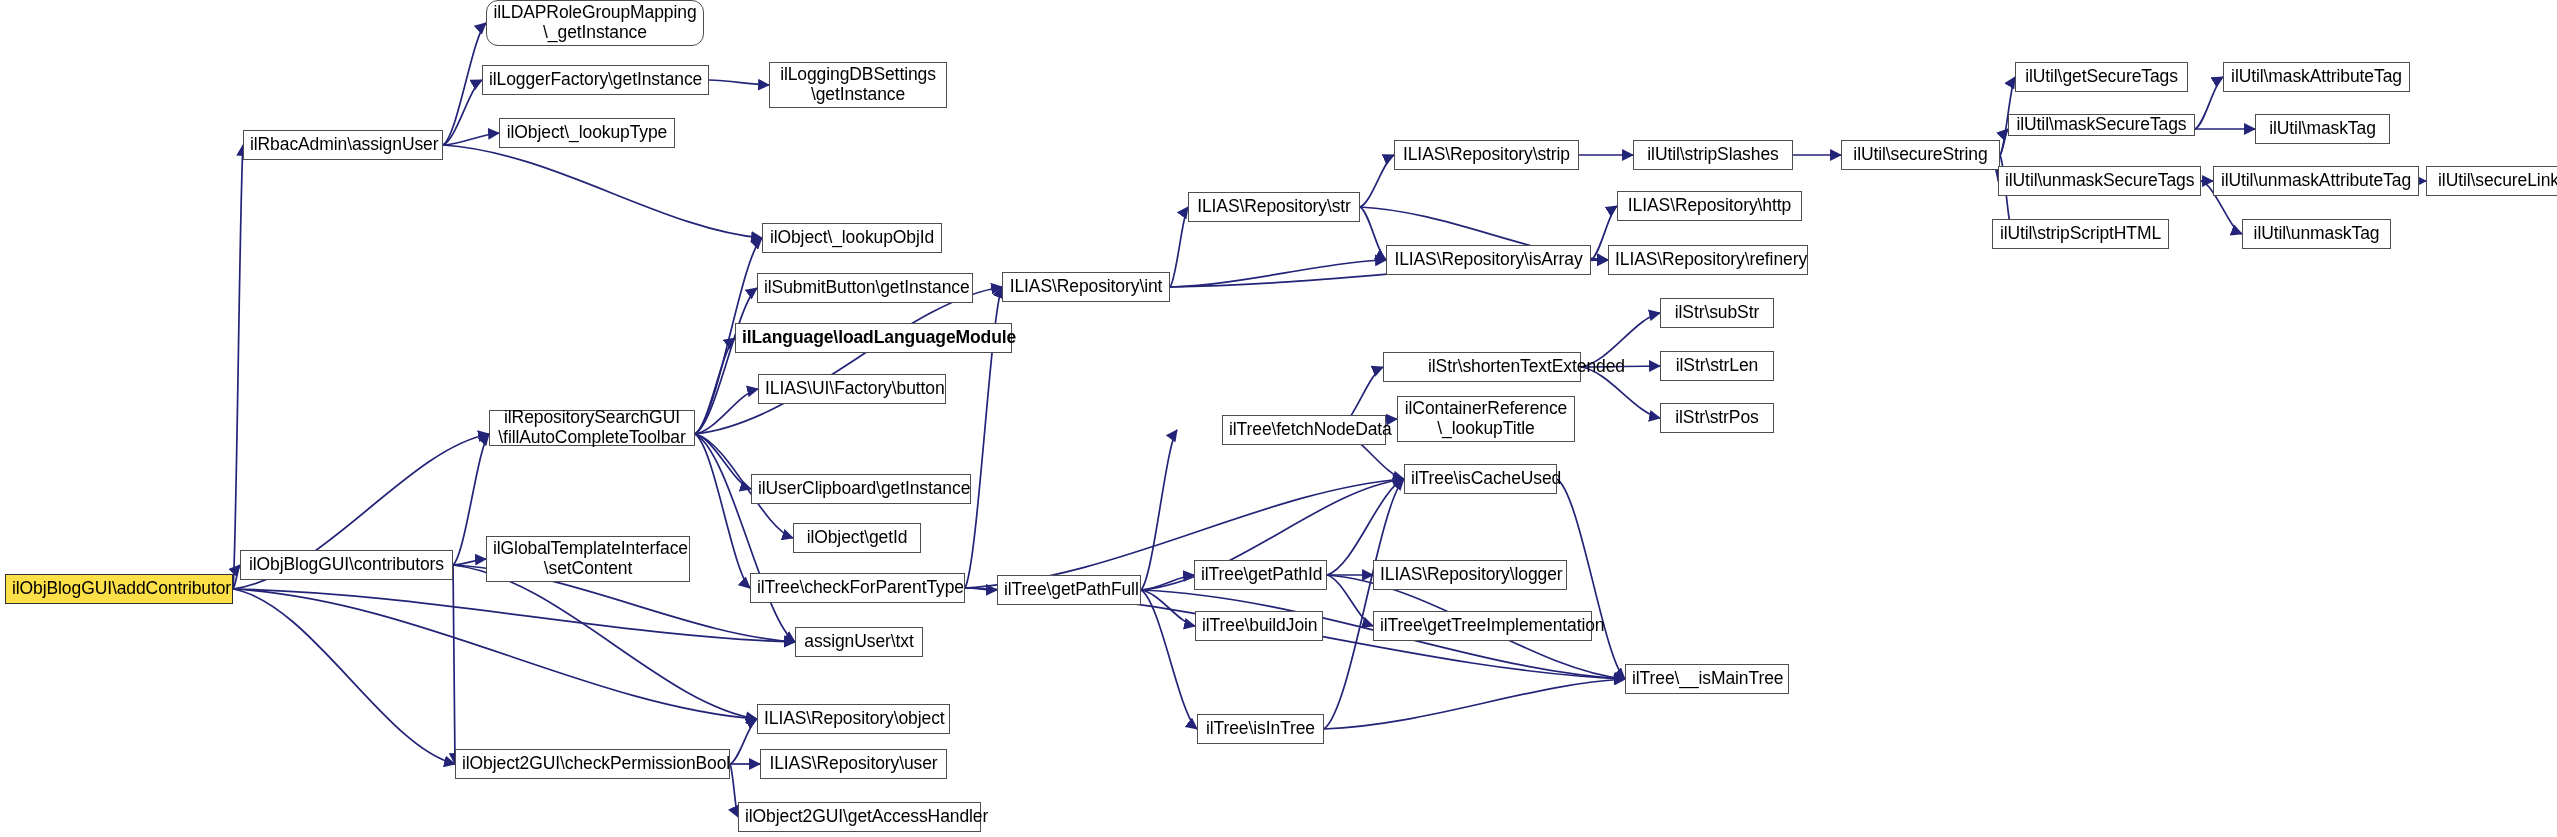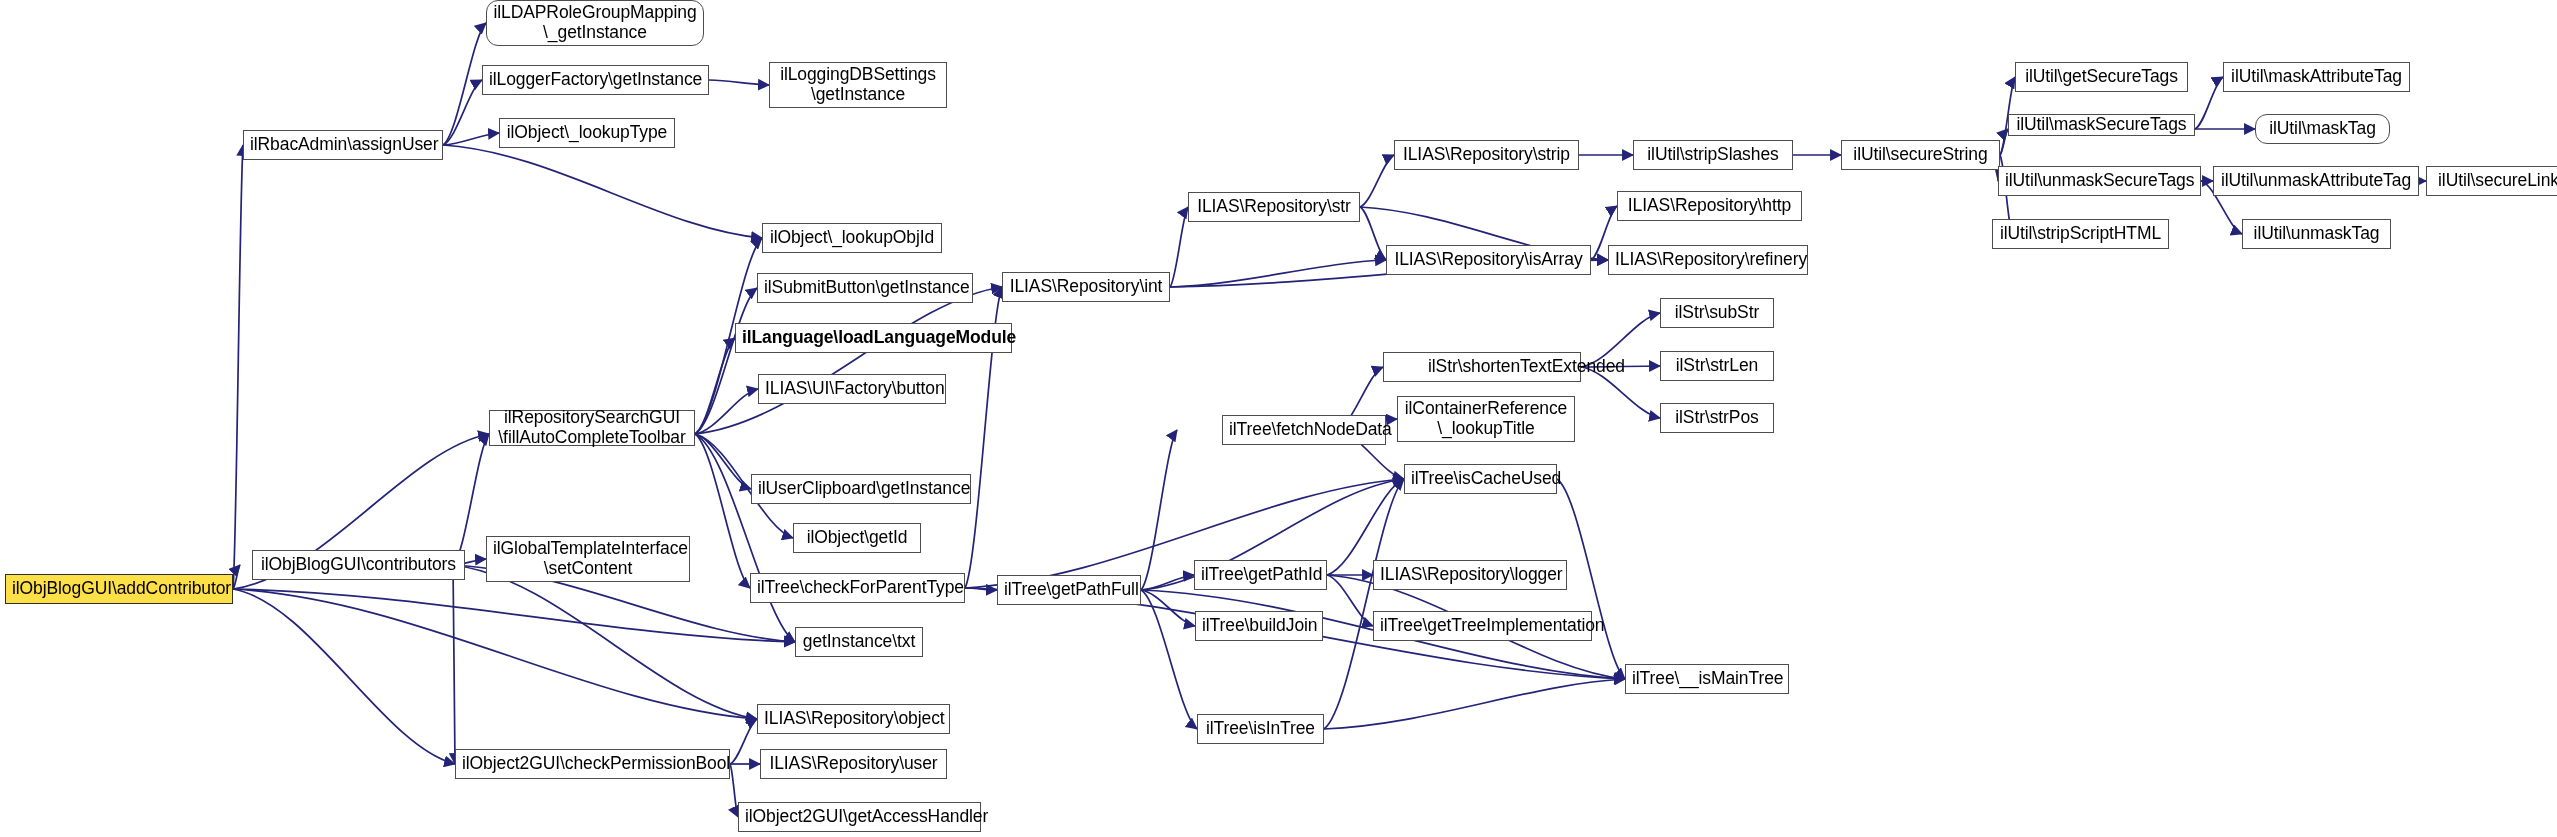--- a/index.html
+++ b/index.html
@@ -128,58 +128,58 @@
         <path d="M 1327 575 C 1343.1 579.08, 1358.28 620.9, 1373 626" fill="none" stroke="#232377" stroke-width="1.7" marker-end="url(#arrow)"></path>
         <path d="M 1327 575 C 1353.95 567.32, 1379.36 488.6, 1404 479" fill="none" stroke="#232377" stroke-width="1.7" marker-end="url(#arrow)"></path>
         <path d="M 1327 575 C 1431.3 583.32, 1529.64 668.6, 1625 679" fill="none" stroke="#232377" stroke-width="1.7" marker-end="url(#arrow)"></path>
         <path d="M 1557 479 C 1580.8 495, 1603.24 659, 1625 679" fill="none" stroke="#232377" stroke-width="1.7" marker-end="url(#arrow)"></path>
         <path d="M 1324 729 C 1352 709, 1378.4 504, 1404 479" fill="none" stroke="#232377" stroke-width="1.7" marker-end="url(#arrow)"></path>
         <path d="M 1324 729 C 1429.35 725, 1528.68 684, 1625 679" fill="none" stroke="#232377" stroke-width="1.7" marker-end="url(#arrow)"></path>
       </g>
   </svg>
   <div id="nodes-group">
       <div class="gnode root" style="left: 5px; top: 574px; width: 228px; height: 30px;"><span class="lbl">ilObjBlogGUI\addContributor</span></div>
-      <div class="gnode" style="left: 240px; top: 550px; width: 213px; height: 30px; margin-left: 12px;"><span class="lbl">ilObjBlogGUI\contributors</span></div>
+      <div class="gnode" style="left: 240px; top: 550px; width: 213px; height: 30px;"><span class="lbl">ilObjBlogGUI\contributors</span></div>
       <div class="gnode" style="left: 243px; top: 130px; width: 200px; height: 30px;"><span class="lbl">ilRbacAdmin\assignUser</span></div>
       <div class="gnode" style="left: 486px; top: 0px; width: 218px; height: 46px; border-radius: 12px;"><span class="lbl">ilLDAPRoleGroupMapping
 \_getInstance</span></div>
       <div class="gnode" style="left: 482px; top: 65px; width: 227px; height: 30px;"><span class="lbl">ilLoggerFactory\getInstance</span></div>
       <div class="gnode" style="left: 769px; top: 62px; width: 178px; height: 46px;"><span class="lbl">ilLoggingDBSettings
 \getInstance</span></div>
       <div class="gnode" style="left: 499px; top: 118px; width: 176px; height: 30px;"><span class="lbl">ilObject\_lookupType</span></div>
       <div class="gnode" style="left: 489px; top: 410px; width: 206px; height: 36px;"><span class="lbl">ilRepositorySearchGUI
 \fillAutoCompleteToolbar</span></div>
       <div class="gnode" style="left: 762px; top: 223px; width: 180px; height: 30px;"><span class="lbl">ilObject\_lookupObjId</span></div>
       <div class="gnode" style="left: 757px; top: 273px; width: 216px; height: 30px;"><span class="lbl">ilSubmitButton\getInstance</span></div>
       <div class="gnode" style="left: 735px; top: 323px; width: 277px; height: 30px; font-weight: bold;"><span class="lbl">ilLanguage\loadLanguageModule</span></div>
       <div class="gnode" style="left: 758px; top: 374px; width: 188px; height: 30px;"><span class="lbl">ILIAS\UI\Factory\button</span></div>
       <div class="gnode" style="left: 751px; top: 474px; width: 220px; height: 30px;"><span class="lbl">ilUserClipboard\getInstance</span></div>
       <div class="gnode" style="left: 793px; top: 523px; width: 128px; height: 30px;"><span class="lbl">ilObject\getId</span></div>
       <div class="gnode" style="left: 486px; top: 536px; width: 204px; height: 46px;"><span class="lbl">ilGlobalTemplateInterface
 \setContent</span></div>
       <div class="gnode" style="left: 750px; top: 573px; width: 215px; height: 30px;"><span class="lbl">ilTree\checkForParentType</span></div>
-      <div class="gnode" style="left: 795px; top: 627px; width: 128px; height: 30px;"><span class="lbl">getInstance\txt</span></div>
+      <div class="gnode" style="left: 795px; top: 627px; width: 128px; height: 30px;"><span class="lbl">assignUser\txt</span></div>
       <div class="gnode" style="left: 757px; top: 704px; width: 193px; height: 30px;"><span class="lbl">ILIAS\Repository\object</span></div>
       <div class="gnode" style="left: 455px; top: 749px; width: 275px; height: 30px;"><span class="lbl">ilObject2GUI\checkPermissionBool</span></div>
       <div class="gnode" style="left: 760px; top: 749px; width: 187px; height: 30px;"><span class="lbl">ILIAS\Repository\user</span></div>
       <div class="gnode" style="left: 738px; top: 802px; width: 243px; height: 30px;"><span class="lbl">ilObject2GUI\getAccessHandler</span></div>
       <div class="gnode" style="left: 1002px; top: 272px; width: 168px; height: 30px;"><span class="lbl">ILIAS\Repository\int</span></div>
       <div class="gnode" style="left: 1188px; top: 192px; width: 172px; height: 30px;"><span class="lbl">ILIAS\Repository\str</span></div>
       <div class="gnode" style="left: 1394px; top: 140px; width: 185px; height: 30px;"><span class="lbl">ILIAS\Repository\strip</span></div>
       <div class="gnode" style="left: 1633px; top: 140px; width: 160px; height: 30px;"><span class="lbl">ilUtil\stripSlashes</span></div>
       <div class="gnode" style="left: 1841px; top: 140px; width: 159px; height: 30px;"><span class="lbl">ilUtil\secureString</span></div>
       <div class="gnode" style="left: 1617px; top: 191px; width: 185px; height: 30px;"><span class="lbl">ILIAS\Repository\http</span></div>
       <div class="gnode" style="left: 1386px; top: 245px; width: 205px; height: 30px;"><span class="lbl">ILIAS\Repository\isArray</span></div>
       <div class="gnode" style="left: 1608px; top: 245px; width: 200px; height: 30px;"><span class="lbl">ILIAS\Repository\refinery</span></div>
       <div class="gnode" style="left: 2015px; top: 62px; width: 173px; height: 30px;"><span class="lbl">ilUtil\getSecureTags</span></div>
       <div class="gnode" style="left: 2008px; top: 114px; width: 187px; height: 22px;"><span class="lbl">ilUtil\maskSecureTags</span></div>
       <div class="gnode" style="left: 1998px; top: 166px; width: 203px; height: 30px;"><span class="lbl">ilUtil\unmaskSecureTags</span></div>
       <div class="gnode" style="left: 1992px; top: 219px; width: 177px; height: 30px;"><span class="lbl">ilUtil\stripScriptHTML</span></div>
       <div class="gnode" style="left: 2223px; top: 62px; width: 187px; height: 30px;"><span class="lbl">ilUtil\maskAttributeTag</span></div>
-      <div class="gnode" style="left: 2255px; top: 114px; width: 135px; height: 30px; border-radius: 12px;"><span class="lbl">ilUtil\maskTag</span></div>
+      <div class="gnode" style="left: 2255px; top: 114px; width: 135px; height: 30px;"><span class="lbl">ilUtil\maskTag</span></div>
       <div class="gnode" style="left: 2213px; top: 166px; width: 206px; height: 30px;"><span class="lbl">ilUtil\unmaskAttributeTag</span></div>
       <div class="gnode" style="left: 2242px; top: 219px; width: 149px; height: 30px;"><span class="lbl">ilUtil\unmaskTag</span></div>
       <div class="gnode" style="left: 2426px; top: 166px; width: 145px; height: 30px;"><span class="lbl">ilUtil\secureLink</span></div>
       <div class="gnode" style="left: 1383px; top: 352px; width: 198px; height: 30px; padding-left: 44px;"><span class="lbl">ilStr\shortenTextExtended</span></div>
       <div class="gnode" style="left: 1660px; top: 298px; width: 114px; height: 30px;"><span class="lbl">ilStr\subStr</span></div>
       <div class="gnode" style="left: 1660px; top: 351px; width: 114px; height: 30px;"><span class="lbl">ilStr\strLen</span></div>
       <div class="gnode" style="left: 1660px; top: 403px; width: 114px; height: 30px;"><span class="lbl">ilStr\strPos</span></div>
       <div class="gnode" style="left: 1397px; top: 396px; width: 178px; height: 46px;"><span class="lbl">ilContainerReference
 \_lookupTitle</span></div>
       <div class="gnode" style="left: 1222px; top: 415px; width: 164px; height: 30px;"><span class="lbl">ilTree\fetchNodeData</span></div>

